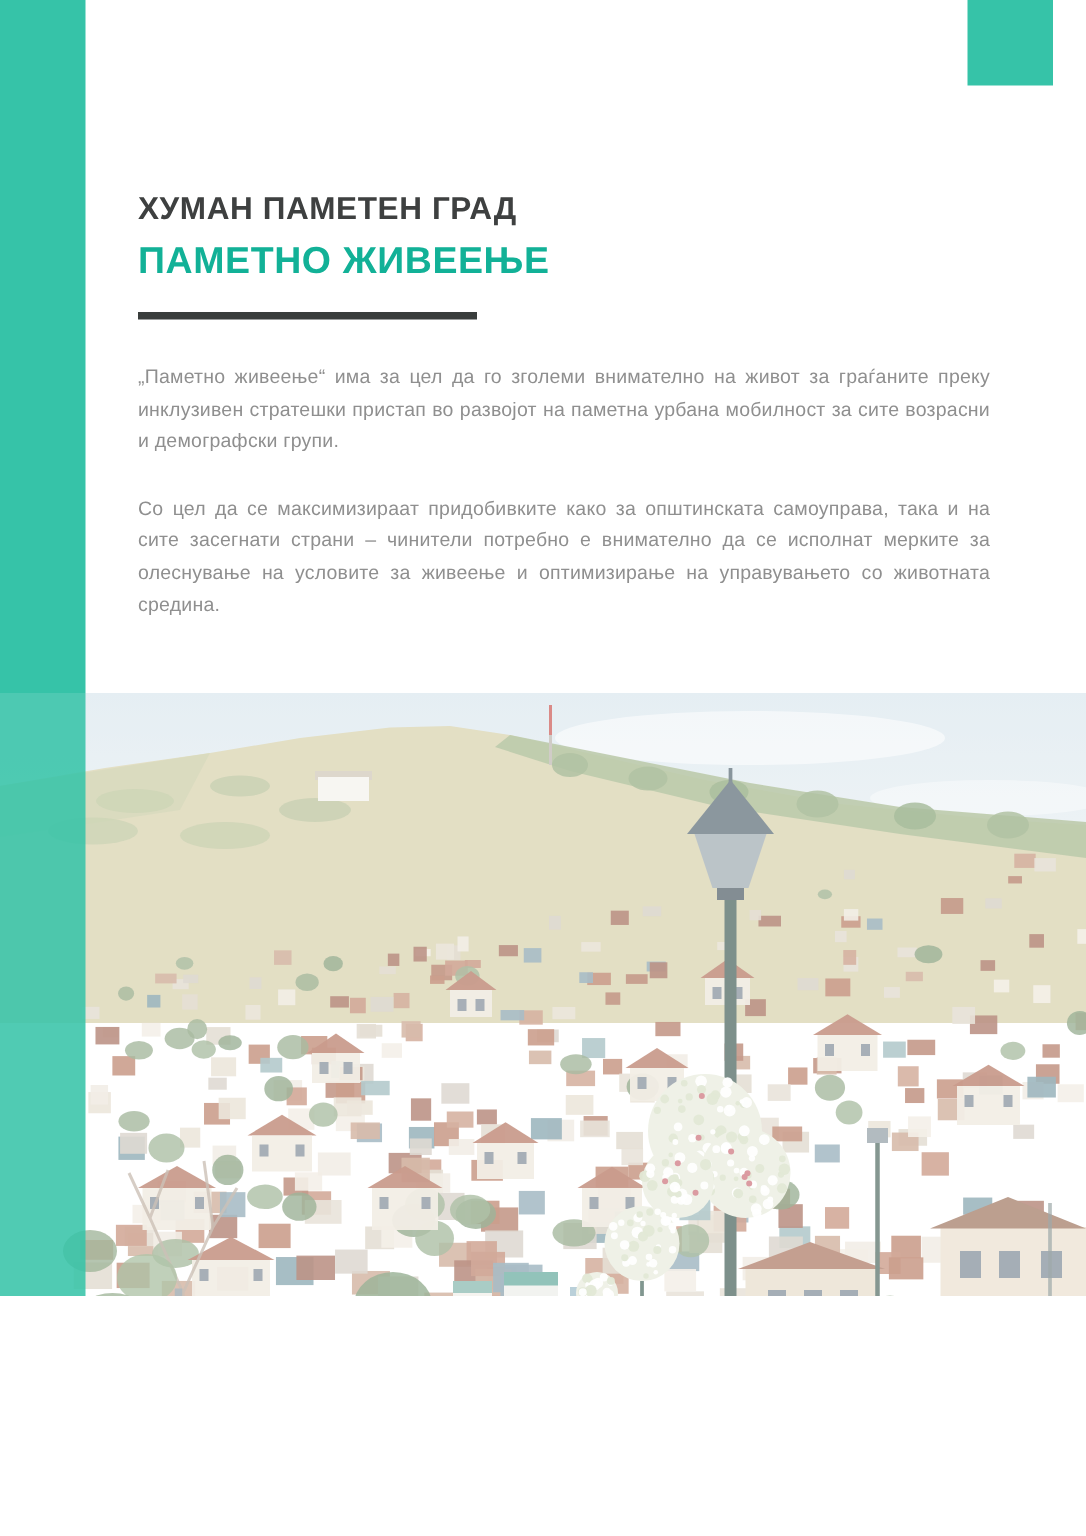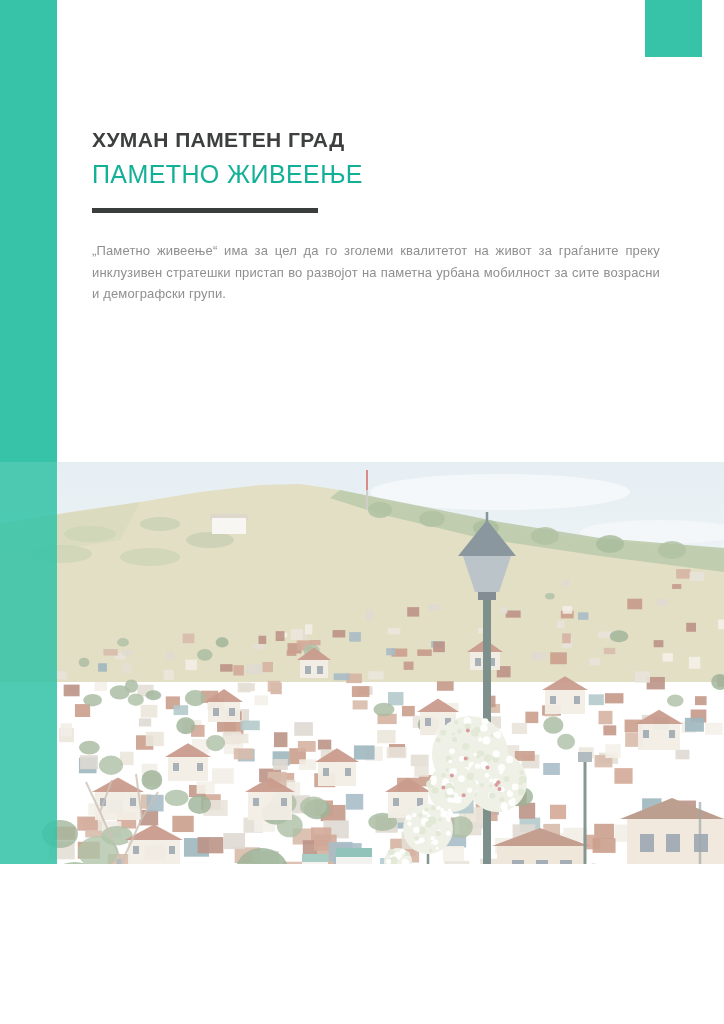--- a/index.html
+++ b/index.html
@@ -8,21 +8,21 @@
   .photo{position:absolute;left:0;top:462px;width:724px;height:562px;z-index:1;}
   .photo svg{display:block;}
   .accent-bar{position:absolute;left:0;top:0;width:57px;height:1024px;z-index:5;}
   .accent-bar .seg-top{height:462px;background:var(--teal,#36c3a8);}
   .accent-bar .seg-bottom{height:562px;background:var(--teal,#36c3a8);opacity:.87;}
   .corner-square{position:absolute;top:0;right:22px;width:57px;height:57px;
                  background:var(--teal,#36c3a8);z-index:4;}
   .content{position:absolute;left:92px;top:128px;width:568px;z-index:2;}
   .kicker{margin:0;font-size:21px;font-weight:bold;letter-spacing:.4px;line-height:23px;
           color:var(--dark,#3e4040);}
-  .title{margin:10px 0 0;font-size:25px;font-weight:normal;letter-spacing:.4px;line-height:27px;
+  .title{margin:10px 0 0;font-size:25px;font-weight:bold;letter-spacing:.4px;line-height:27px;
          color:var(--teal-text,#12b197);}
   .divider{width:226px;height:5px;background:var(--divider,#393d3c);margin-top:20px;}
   .body-text{margin-top:27px;}
   .body-text p{margin:0 0 23px;font-size:13px;line-height:21.5px;letter-spacing:.15px;
                text-align:justify;color:var(--body,#8f8f8f);}
   .pagenum{position:absolute;left:590px;top:925px;z-index:6;font-size:15px;
            color:#3c3c3c;}
 </style>
 </head>
 <body>
@@ -925,18 +925,19 @@
     <div class="seg-top"></div>
     <div class="seg-bottom"></div>
   </div>
   <div class="corner-square"></div>
 
   <div class="content">
     <h2 class="kicker">ХУМАН ПАМЕТЕН ГРАД</h2>
     <h1 class="title">ПАМЕТНО ЖИВЕЕЊЕ</h1>
     <div class="divider"></div>
     <div class="body-text">
-      <p>„Паметно живеење“ има за цел да го зголеми квалитетот на живот за граѓаните преку инклузивен стратешки пристап во развојот на паметна урбана мобилност за сите возрасни и демографски групи.</p>
+      <p>„Паметно живеење“ има за цел да го зголеми внимателно на живот за граѓаните преку инклузивен стратешки пристап во развојот на паметна урбана мобилност за сите возрасни и демографски групи.</p>
+      <p>Со цел да се максимизираат придобивките како за општинската самоуправа, така и на сите засегнати страни – чинители потребно е внимателно да се исполнат мерките за олеснување на условите за живеење и оптимизирање на управувањето со животната средина.</p>
     </div>
   </div>
 
   <div class="pagenum">9</div>
 </div>
 
 </body></html>

